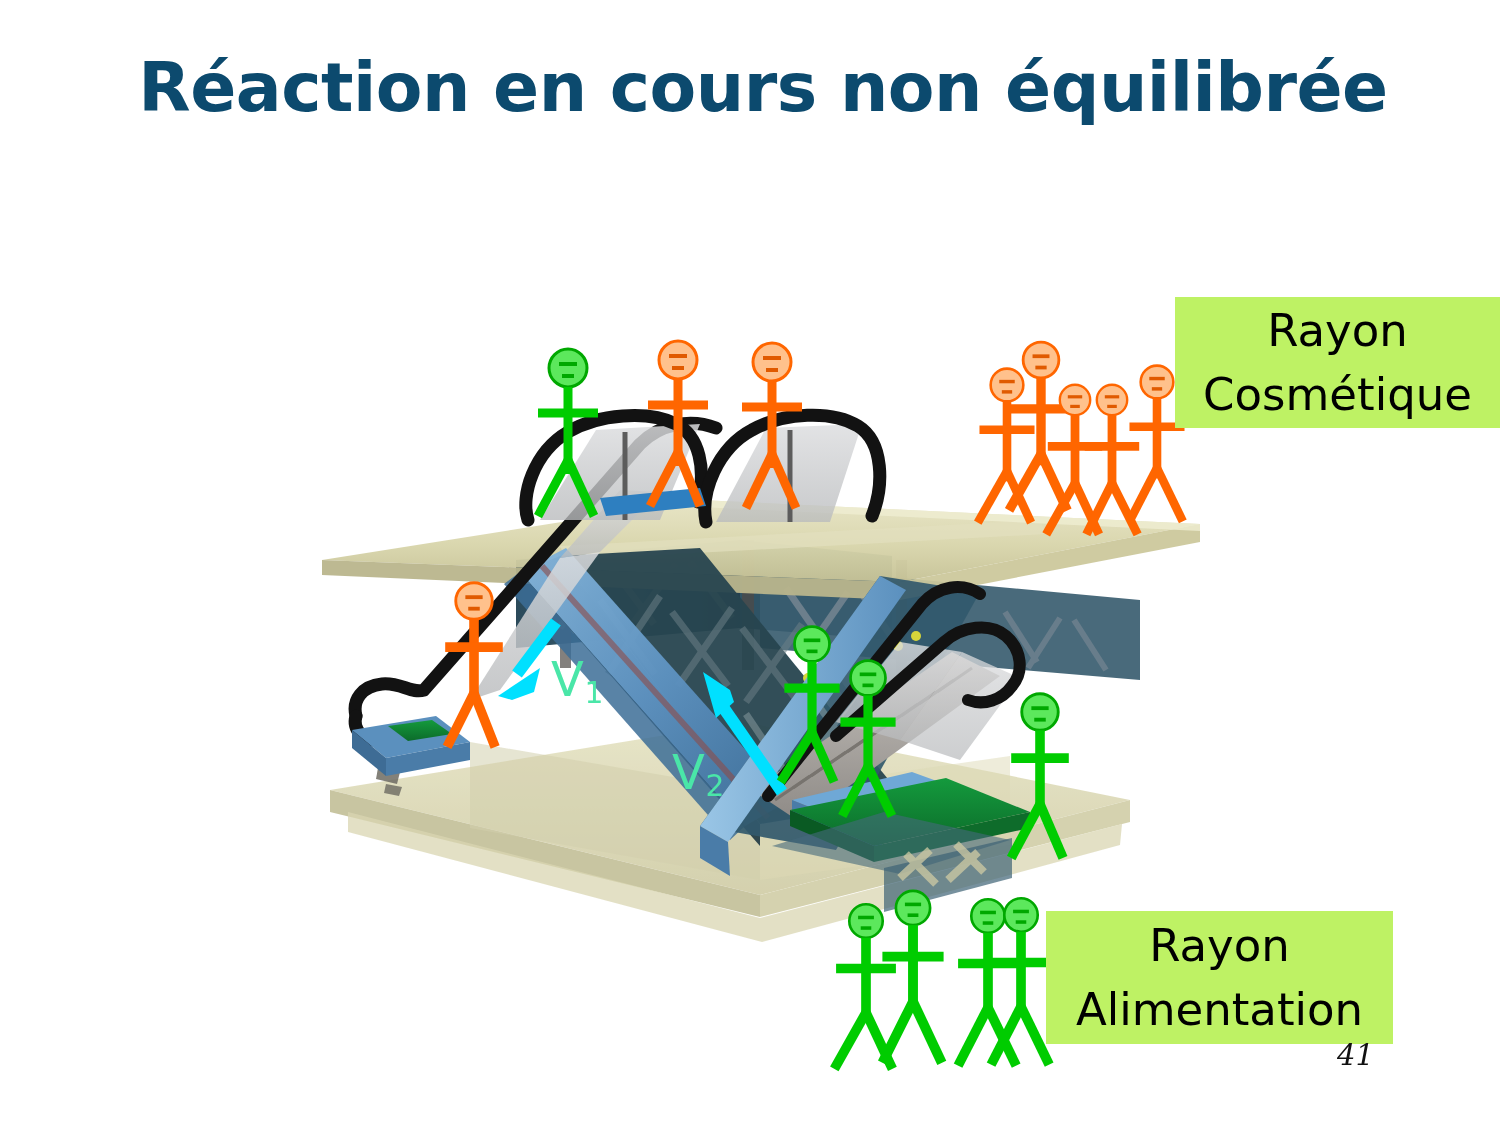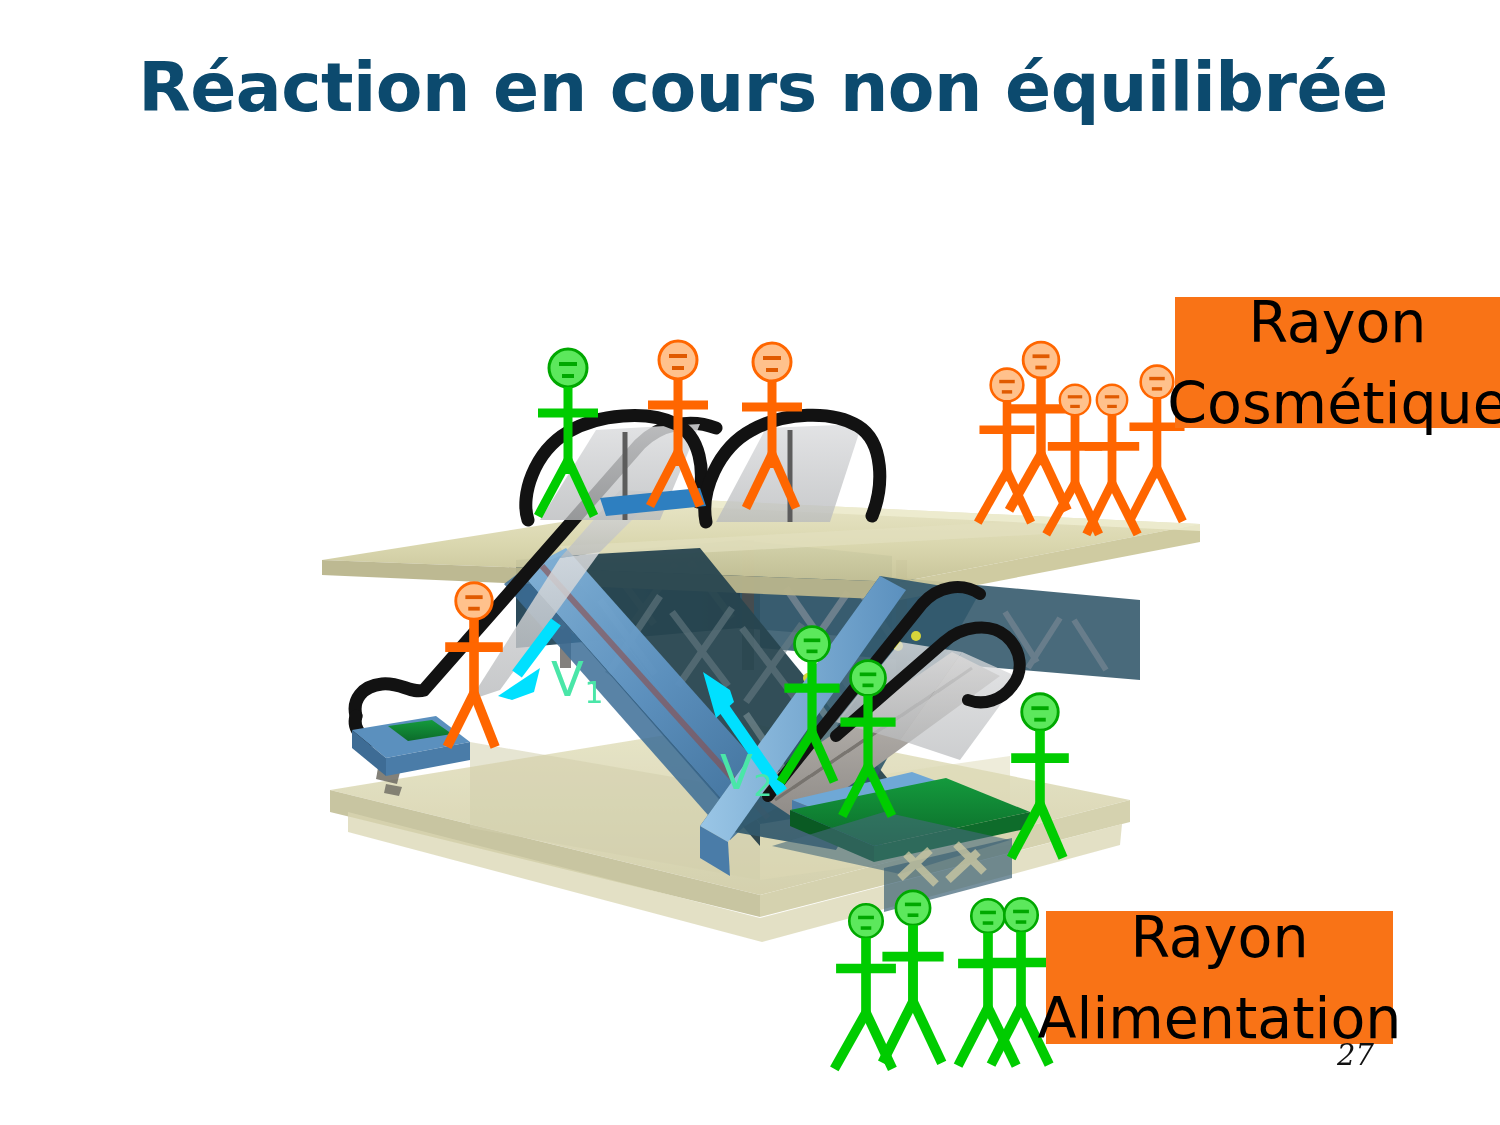--- a/index.html
+++ b/index.html
@@ -37,24 +37,24 @@
   }
   
   #scene {
     position: absolute;
     left: 0; top: 0;
     width: 1500px;
     height: 1125px;
   }
   .label-box {
     position: absolute;
-    background: #f97316;
+    background: #bef264;
     color: #000000;
     font-family: "DejaVu Sans", sans-serif;
-    font-size: 57px;
+    font-size: 45px;
     line-height: 1.42;
     text-align: center;
     white-space: pre-line;
     display: flex;
     align-items: center;
     justify-content: center;
   }
   #label-cosmetique {
     left: 1175px;
     top: 297px;
@@ -87,21 +87,21 @@
     font-weight: 400;
   }
   .v-label sub {
     font-size: 0.62em;
     vertical-align: baseline;
     position: relative;
     top: 0.24em;
     left: 0.02em;
   }
   #v1-label { left: 551px; top: 655px; }
-  #v2-label { left: 672px; top: 748px; margin-left: 48px; }
+  #v2-label { left: 672px; top: 748px; }
 
   svg.layer {
     position: absolute;
     left: 0; top: 0;
     width: 1500px;
     height: 1125px;
     overflow: visible;
   }
 </style>
 </head>
@@ -481,15 +481,15 @@
     <div class="v-label" id="v2-label"><span>V</span><sub>2</sub></div>
 
     <div class="label-box" id="label-cosmetique">Rayon
 Cosmétique</div>
 
     <div class="label-box" id="label-alimentation">Rayon
 Alimentation</div>
 
   </div>
 
-  <div id="page-number">27</div>
+  <div id="page-number">41</div>
 
 </div>
 
 </body></html>

